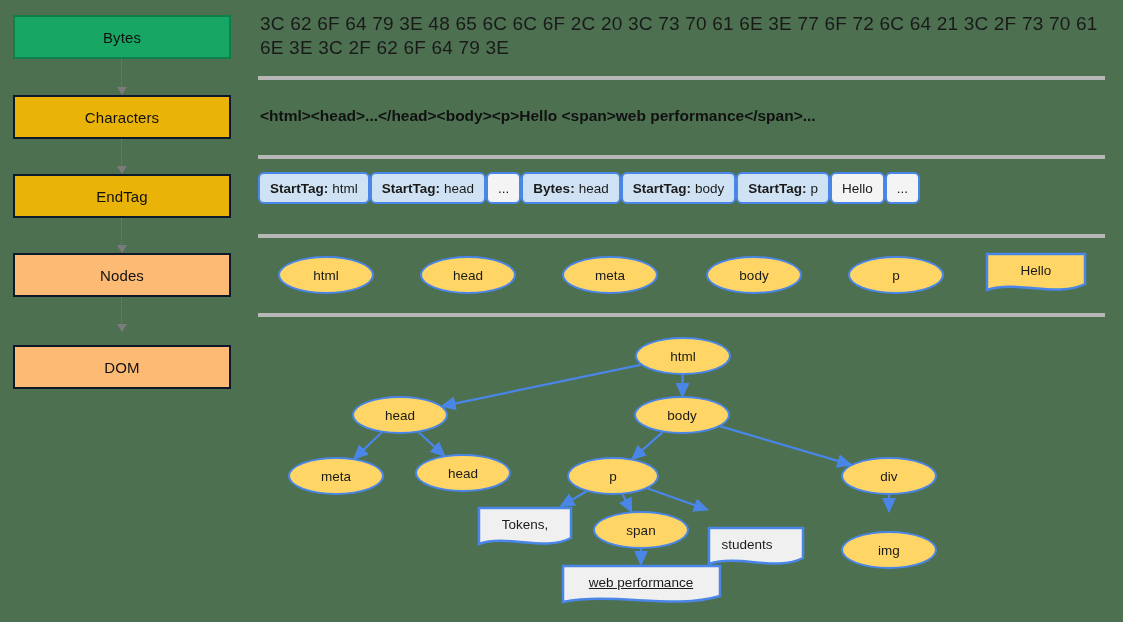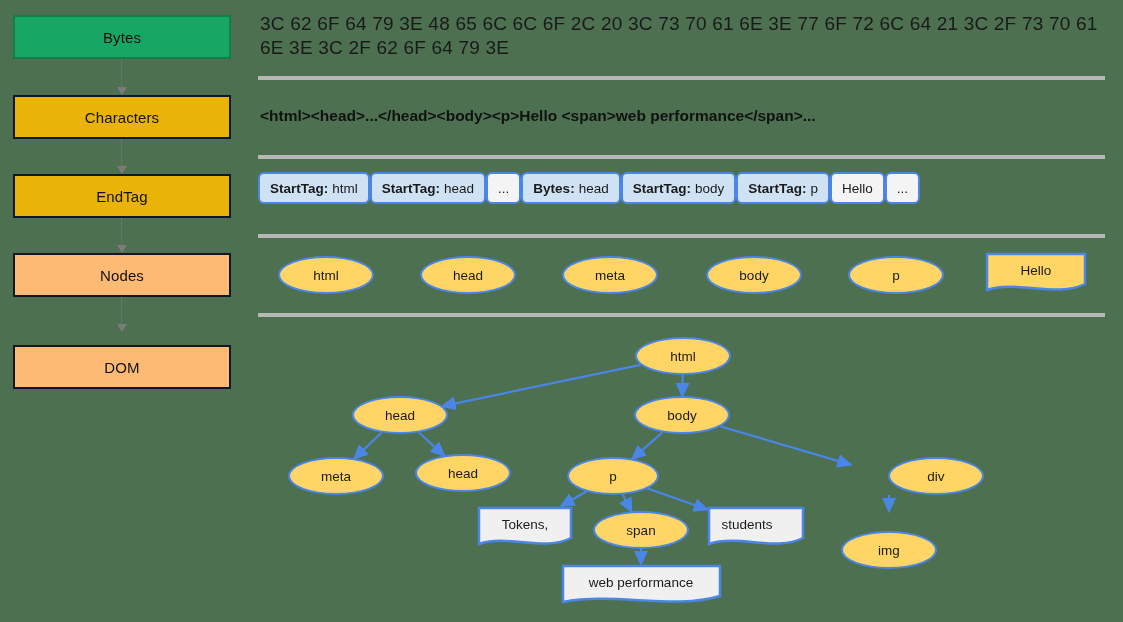--- a/index.html
+++ b/index.html
@@ -275,40 +275,40 @@
     </div>
     <div class="tree-node" style="left: 288px; top: 457px; width: 96px; height: 38px;">
       <span>meta</span>
     </div>
     <div class="tree-node" style="left: 415px; top: 454px; width: 96px; height: 38px;">
       <span>head</span>
     </div>
     <div class="tree-node" style="left: 567px; top: 457px; width: 92px; height: 38px;">
       <span>p</span>
     </div>
-    <div class="tree-node" style="left: 888px; top: 457px; width: 96px; height: 38px; align-items: center;">
+    <div class="tree-node" style="left: 841px; top: 457px; width: 96px; height: 38px; align-items: center;">
       <span>div</span>
     </div>
     <div class="docshape" style="position: absolute; left: 477px; top: 506px; width: 96px; height: 42px;">
       <svg width="96" height="42" viewBox="0 0 96 42">
         <path d="M2,2 L94,2 L94,32 C67.19999999999999,46 31.68,28 2,38 Z" fill="#f0f0f0" stroke="#4a86e8" stroke-width="2.5"></path>
       </svg>
       <span>Tokens,</span>
     </div>
     <div class="tree-node" style="left: 593px; top: 511px; width: 96px; height: 38px;">
       <span>span</span>
     </div>
-    <div class="docshape" style="position: absolute; left: 707px; top: 506px; width: 80px; height: 42px;">
+    <div class="docshape" style="position: absolute; left: 707px; top: 526px; width: 80px; height: 42px;">
       <svg width="98" height="42" viewBox="0 0 98 42">
         <path d="M2,2 L96,2 L96,32 C68.6,46 32.34,28 2,38 Z" fill="#f0f0f0" stroke="#4a86e8" stroke-width="2.5"></path>
       </svg>
       <span>students</span>
     </div>
     <div class="tree-node" style="left: 841px; top: 531px; width: 96px; height: 38px;">
       <span>img</span>
     </div>
-    <div class="docshape" style="position: absolute; left: 560.5px; top: 564px; width: 161px; height: 42px;">
+    <div class="docshape" style="position: absolute; left: 560.5px; top: 564px; width: 161px; height: 42px; text-decoration: underline;">
       <svg width="161" height="42" viewBox="0 0 161 42">
         <path d="M2,2 L159,2 L159,32 C112.69999999999999,46 53.13,28 2,38 Z" fill="#f0f0f0" stroke="#4a86e8" stroke-width="2.5"></path>
       </svg>
       <span>web performance</span>
     </div>
   </div>
 
 </body></html>

